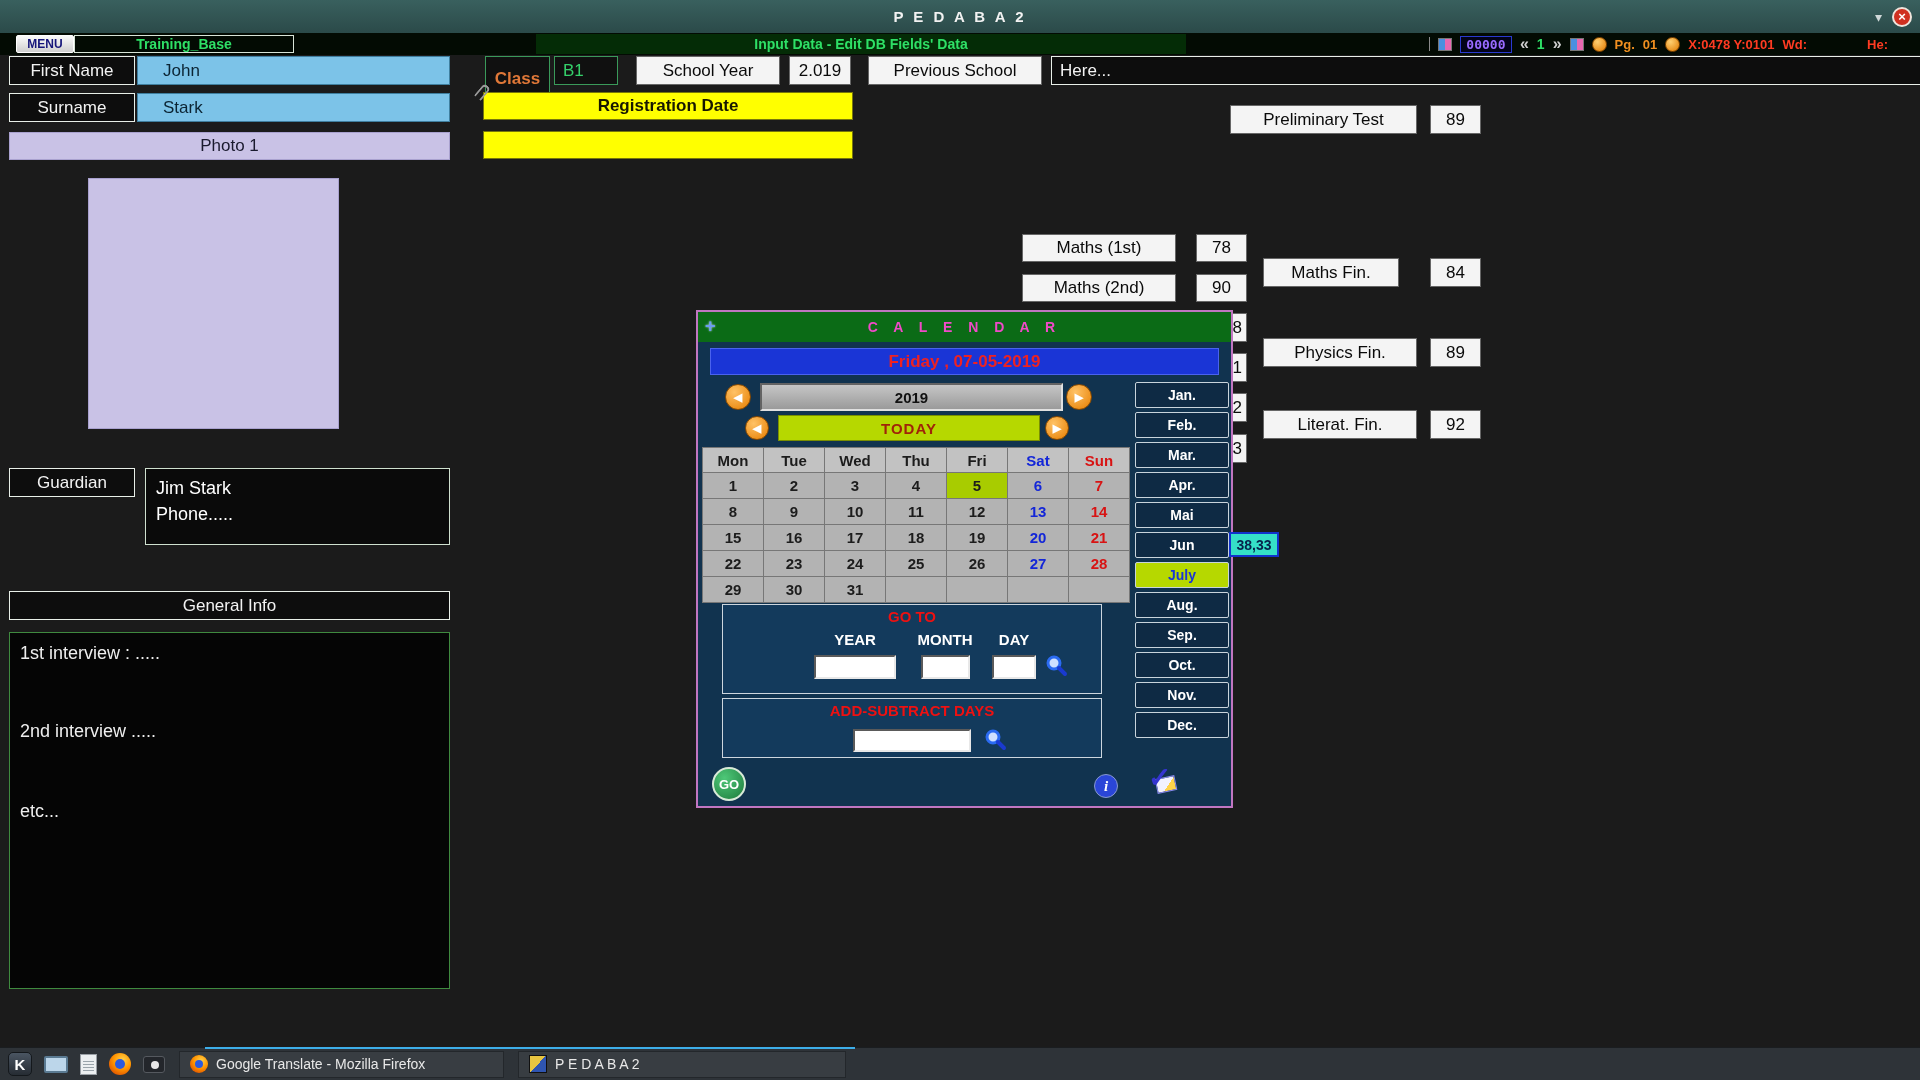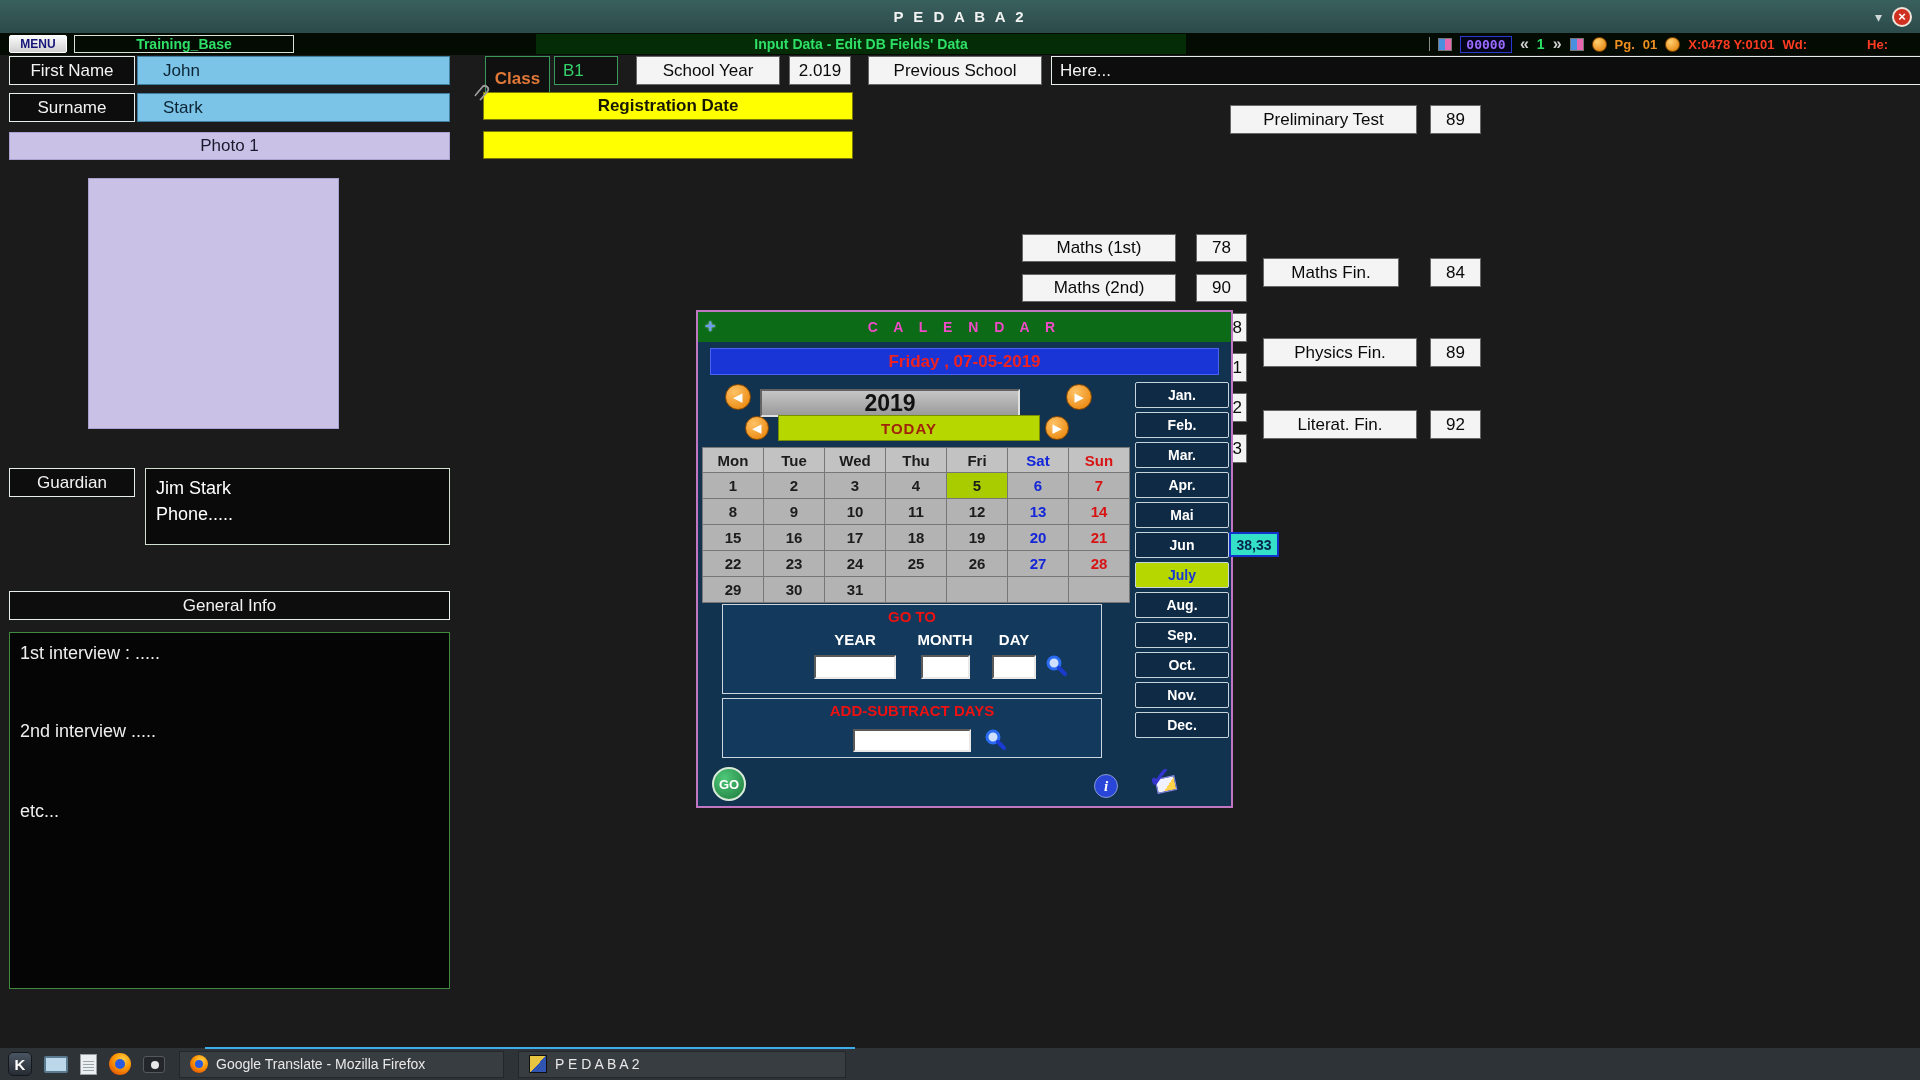--- a/index.html
+++ b/index.html
@@ -12,21 +12,21 @@
   .titlebar { left:0; top:0; width:1920px; height:33px; background:linear-gradient(#39605e,#2b4a49);
               display:flex; align-items:center; justify-content:center; }
   .titlebar .title { color:#f2f2f2; font-weight:bold; font-size:15px; letter-spacing:3px; }
   .win-controls { position:absolute; right:8px; top:0; height:33px; display:flex; align-items:center; gap:10px; }
   .shade { color:#cfd8d8; font-size:14px; cursor:default; }
   .closebtn { width:20px; height:20px; border-radius:50%; background:#d03020; border:2px solid #f0e4dc;
               color:#fff; font-size:13px; font-weight:bold; display:flex; align-items:center; justify-content:center; }
 
   
   .menubar { left:0; top:33px; width:1920px; height:22px; background:#030b03; }
-  .menu-btn { position:absolute; left:9px; top:2px; width:58px; height:18px;
+  .menu-btn { position:absolute; left:16px; top:2px; width:58px; height:18px;
               background:linear-gradient(#fbfbfb,#cfcfcf); border:1px solid #ffffff;
               color:#15157a; font-weight:bold; font-size:12px; display:flex; align-items:center; justify-content:center; border-radius:2px; }
   .base-box { position:absolute; left:74px; top:2px; width:220px; height:18px; border:1px solid #d8e4d8;
               color:#2ee066; font-weight:bold; font-size:14px; display:flex; align-items:center; justify-content:center; }
   .mode-text { position:absolute; left:536px; top:1px; width:650px; height:20px; background:#042c06;
                color:#2ee066; font-weight:bold; font-size:14px; display:flex; align-items:center; justify-content:center; }
   .mb-right { position:absolute; right:6px; top:2px; height:18px; display:flex; align-items:center; gap:8px; }
   .mb-sep { width:1px; height:14px; background:#8a8a8a; }
   .flag-ico { width:14px; height:13px; border:1px solid #777; background:linear-gradient(90deg,#4a90e0 50%,#e868b0 50%); }
   .counter { min-width:52px; height:17px; background:#03031a; border:1px solid #2a3ad0; color:#9a6bff;
@@ -61,23 +61,23 @@
   .cal-titlebar { position:absolute; left:0; top:0; width:533px; height:30px; background:#0b6b16;
                   display:flex; align-items:center; justify-content:center; }
   .cal-title { color:#f04ac8; font-weight:bold; font-size:14px; letter-spacing:6px; }
   .move-ico { position:absolute; left:7px; top:4px; color:#6a9df2; font-weight:bold; font-size:18px; text-shadow:0 0 2px #dfe9ff; }
   .date-bar { position:absolute; left:12px; top:36px; width:509px; height:27px; background:#1a35d6; border:1px solid #4a62ee;
               color:#ee2222; font-weight:bold; font-size:17px; display:flex; align-items:center; justify-content:center; }
   .orange-btn { position:absolute; width:26px; height:26px; border-radius:50%;
                 background:radial-gradient(circle at 35% 30%,#ffc266,#e67e00); border:1px solid #8a4a00;
                 color:#fff; font-size:11px; font-weight:bold; display:flex; align-items:center; justify-content:center; }
   .orange-btn.small { width:24px; height:24px; }
-  .year-box { position:absolute; left:62px; top:71px; width:260px; height:28px;
+  .year-box { position:absolute; left:62px; top:71px; width:303px; height:28px;
               background:linear-gradient(#c6c6c6,#9a9a9a); border:2px solid; border-color:#636363 #e0e0e0 #e0e0e0 #636363;
-              color:#111; font-weight:bold; font-size:23px; display:flex; align-items:center; justify-content:center;margin-top:6px; }
+              color:#111; font-weight:bold; font-size:15px; display:flex; align-items:center; justify-content:center; }
   .today-box { position:absolute; left:80px; top:103px; width:262px; height:26px; background:#b6d800; border:1px solid #7a8f00;
                color:#a02408; font-weight:bold; font-size:15px; letter-spacing:1px; display:flex; align-items:center; justify-content:center; }
   .cal-grid { position:absolute; left:4px; top:135px; display:grid; grid-template-columns:repeat(7,60px);
               grid-template-rows:24px repeat(5,25px); gap:1px; background:#777; border:1px solid #777; }
   .hd { background:#c2c2c2; color:#1c1c1c; font-weight:bold; font-size:15px; display:flex; align-items:center; justify-content:center; }
   .dc { background:#b3b3b3; color:#1c1c1c; font-weight:bold; font-size:15px; display:flex; align-items:center; justify-content:center; }
   .sat { color:#1326d8; }
   .sun { color:#d81313; }
   .sel { background:#a8cc00; }
   .panel { position:absolute; left:24px; width:380px; background:#133a5c; border:1px solid #cdd6de; }

